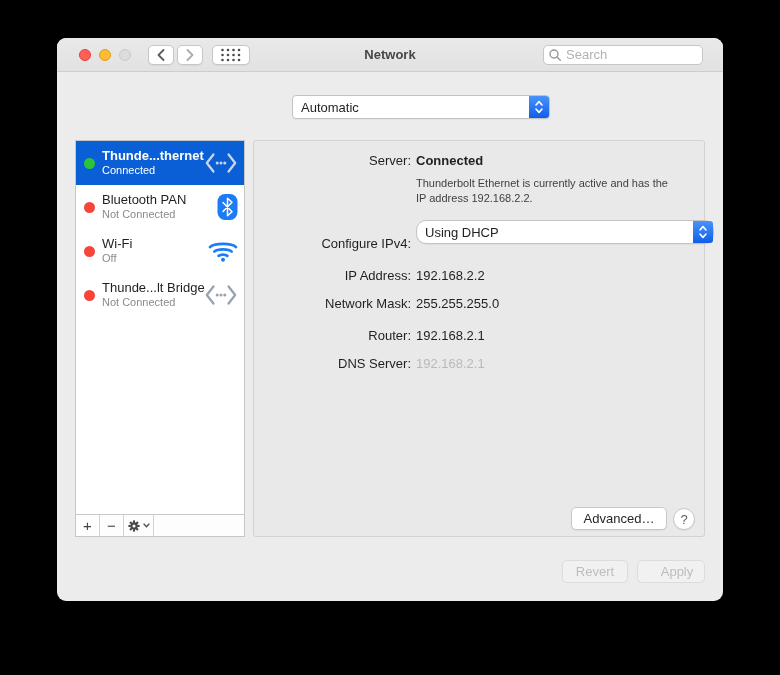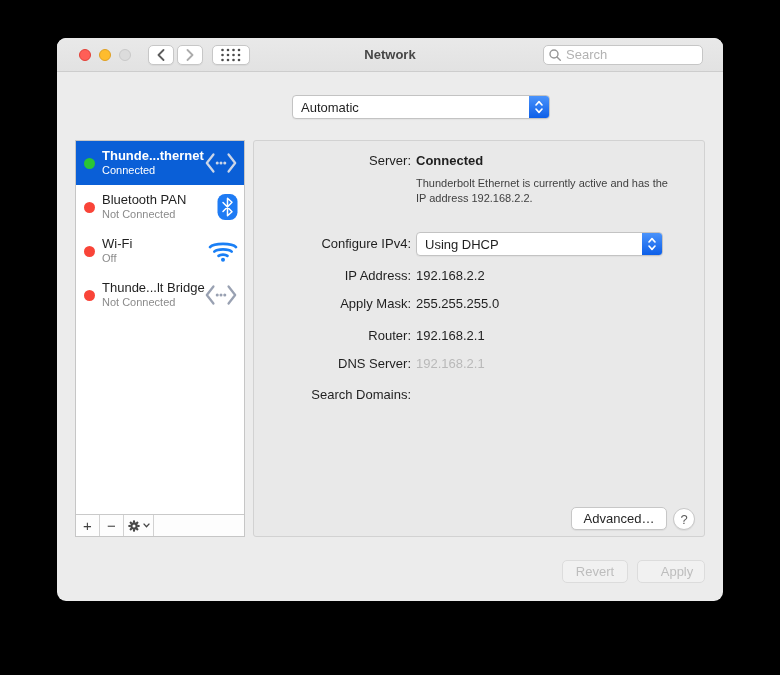--- a/index.html
+++ b/index.html
@@ -78,21 +78,21 @@
   .p-row { position:absolute; left:0; display:flex; }
   .p-label { width:157px; text-align:right; flex:none; }
   .p-value { margin-left:5px; }
   .p-value[data-muted="true"] { color:#b9b9b9; }
   .bold { font-weight:700; }
   .desc { position:absolute; left:162px; top:35px; width:252px; font-size:11px;
     line-height:1.35; color:#3f3f3f; }
   .row-status { top:12px; }
   .row-configure { top:91px; }
   .row-configure .p-label { line-height:24px; }
-  .dhcp-select { left:162px; top:91px; width:247px; }
+  .dhcp-select { left:162px; top:79px; width:298px;border-radius:10px; }
   .row-ip { top:127px; }
   .row-subnet { top:155px; }
   .row-router { top:187px; }
   .row-dns { top:215px; }
   .row-search-domains { top:246px; }
 
   .push-btn { position:absolute; background:#ffffff; border:1px solid #c7c7c7; border-radius:5px;
     font-family:"Liberation Sans", sans-serif; font-size:13px; color:#262626;
     box-shadow:0 1px 1px rgba(0,0,0,.06); display:flex; align-items:center; justify-content:center; }
   .adv-btn { left:317px; top:366px; width:96px; height:23px; }
@@ -285,35 +285,31 @@
             <polyline points="1,9 4,12.4 7,9" fill="none" stroke="#fff" stroke-width="1.6" stroke-linecap="round" stroke-linejoin="round"></polyline>
           </svg>
       </div>
     </div>
 
     <div class="p-row row-ip">
       <div class="p-label">IP Address:</div>
       <div class="p-value" data-muted="false">192.168.2.2</div>
     </div>
     <div class="p-row row-subnet">
-      <div class="p-label">Apply Mask:</div>
+      <div class="p-label">Network Mask:</div>
       <div class="p-value" data-muted="false">255.255.255.0</div>
     </div>
     <div class="p-row row-router">
       <div class="p-label">Router:</div>
       <div class="p-value" data-muted="false">192.168.2.1</div>
     </div>
     <div class="p-row row-dns">
       <div class="p-label">DNS Server:</div>
       <div class="p-value" data-muted="true">192.168.2.1</div>
     </div>
-    <div class="p-row row-search-domains">
-      <div class="p-label">Search Domains:</div>
-      <div class="p-value" data-muted="false"></div>
-    </div>
 
     <div class="push-btn adv-btn">Advanced…</div>
     <div class="push-btn help-btn">?</div>
   </div>
 
   <div class="foot-btn revert">Revert</div>
   <div class="foot-btn apply">Apply</div>
 
 </div>
 

